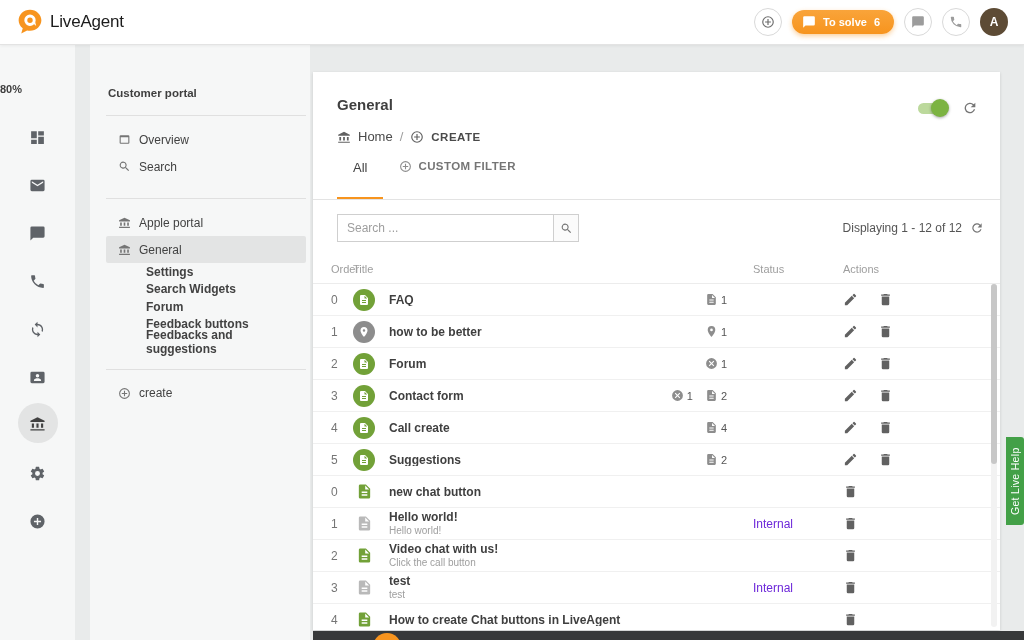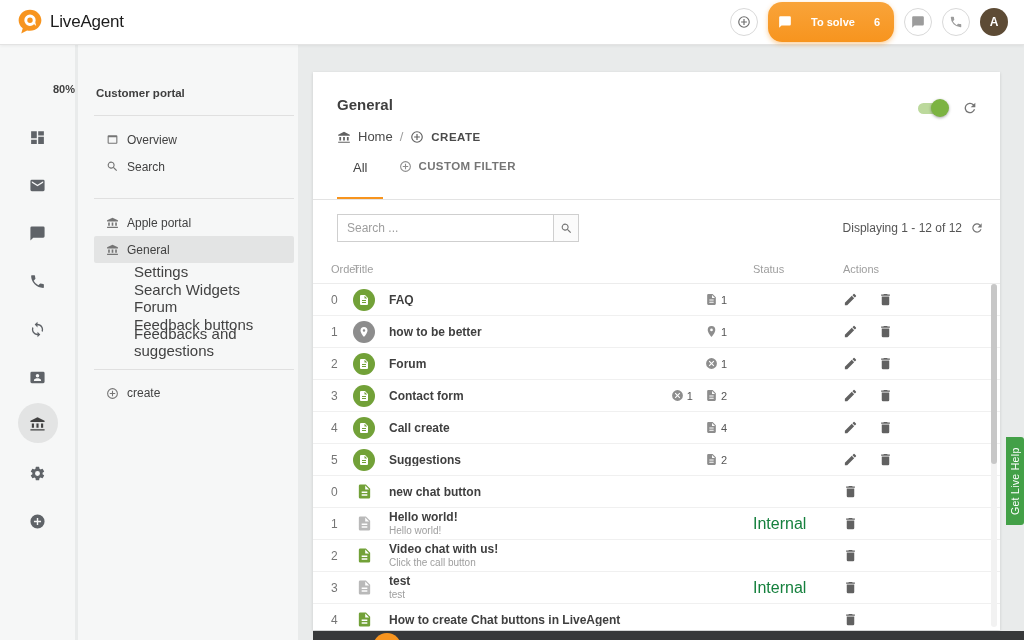--- a/index.html
+++ b/index.html
@@ -15,52 +15,52 @@
   .logo { display:flex; align-items:center; gap:6px; }
   .logo-mark { width:28px; height:28px; }
   .logo-text { font-size:17px; letter-spacing:-.2px; color:#1c1c1c; }
   .logo-text .lv { font-weight:400; }
   .logo-text .ag { font-weight:400; }
   .hdr-right { margin-left:auto; display:flex; align-items:center; gap:10px; }
   .cbtn { width:28px; height:28px; border-radius:50%; border:1px solid #d9d9d9; background:#fff;
           display:flex; align-items:center; justify-content:center; color:#9c9c9c; cursor:pointer; }
   .cbtn .ic { width:14px; height:14px; }
   .cbtn.darker { color:#6d6d6d; }
-  .pill { height:40px; border-radius:14px; background:linear-gradient(#f9a43a,#f7941e);
+  .pill { height:24px; border-radius:14px; background:linear-gradient(#f9a43a,#f7941e);
           box-shadow:0 2px 5px rgba(247,148,30,.45); display:flex; align-items:center;
-          padding:0 14px 0 10px; gap:19px; color:#fff; cursor:pointer; }
+          padding:0 14px 0 10px; gap:7px; color:#fff; cursor:pointer; }
   .pill .ic { width:14px; height:14px; }
   .pill .lbl { font-size:11px; font-weight:700; }
   .pill .cnt { font-size:11px; font-weight:800; }
   .avatar { width:28px; height:28px; border-radius:50%; background:#5d4b35; color:#fff;
             display:flex; align-items:center; justify-content:center; font-size:12px; font-weight:700; cursor:pointer; }
 
   
   .rail { position:absolute; top:45px; left:0; bottom:0; width:75px; background:#f6f7f7; z-index:20; }
-  .rail-pct { position:absolute; top:38px; left:0; right:0; text-align:right; font-size:11px; font-weight:700; color:#3f3f3f; }
+  .rail-pct { position:absolute; top:38px; left:0; right:0; text-align:left; font-size:11px; font-weight:700; color:#3f3f3f; }
   .rail-ic { position:absolute; left:0; right:0; display:flex; justify-content:center; color:#5f6368; cursor:pointer; }
   .rail-ic .ic { width:17px; height:17px; }
   .r1{top:84px} .r2{top:132px} .r3{top:180px} .r4{top:228px} .r5{top:276px} .r6{top:324px}
   .r8{top:420px} .r9{top:468px}
   .rail-active { position:absolute; top:358px; left:50%; transform:translateX(-50%); width:40px; height:40px;
                  border-radius:50%; background:#e3e4e4; display:flex; align-items:center; justify-content:center;
                  color:#424242; cursor:pointer; }
   .rail-active .ic { width:17px; height:17px; }
 
   
-  .sidebar { position:absolute; top:45px; left:78px; bottom:0; width:220px; background:#f6f7f7; z-index:19; }
+  .sidebar { position:absolute; top:45px; left:90px; bottom:0; width:220px; background:#f6f7f7; z-index:19; }
   .sb-title { padding:42px 0 16px 18px; font-size:11.5px; font-weight:700; color:#3f3f3f; }
   .sb-div { border:0; border-top:1px solid #e0e0e0; margin:0 4px 0 16px; }
   .sb-gap { height:10px; }
   .sb-item { display:flex; align-items:center; gap:8px; height:27px; margin:0 4px 0 16px; padding-left:12px;
              font-size:12px; color:#424242; cursor:pointer; }
   .sb-item .ic { width:13px; height:13px; color:#757575; }
   .sb-item.active { background:#e3e4e4; border-radius:2px; }
   .sb-sub { display:flex; align-items:center; height:17.5px; margin:0 4px 0 16px; padding-left:40px;
-            font-size:15px; color:#424242; cursor:pointer; }
+            font-size:12px; color:#424242; cursor:pointer;font-weight:bold; }
   .sb-gap2 { height:18px; }
 
   
   .card { position:absolute; left:313px; top:72px; width:687px; height:558px; background:#fff;
           box-shadow:0 1px 3px rgba(0,0,0,.14); overflow:hidden; z-index:10; }
   .card-head { padding:24px 20px 0 24px; position:relative; }
   .card-title { font-size:15px; font-weight:700; color:#3f3f3f; }
   .crumbs { margin-top:16px; display:flex; align-items:center; gap:7px; font-size:13px; color:#4a4a4a; }
   .crumbs .ic { width:14px; height:14px; color:#616161; }
   .crumbs .sep { color:#9e9e9e; }
@@ -107,21 +107,21 @@
   .c-icon.flat.g { color:#72a138; }
   .c-icon.flat.gy { color:#b9b9b9; }
   .c-title { display:flex; flex-direction:column; justify-content:center; line-height:12px; cursor:pointer; overflow:hidden; }
   .c-title b { font-size:12px; font-weight:700; color:#3f3f3f; white-space:nowrap; }
   .c-title small { font-size:10px; color:#9e9e9e; line-height:11px; margin-top:2px; white-space:nowrap; }
   .c-badges { display:flex; justify-content:flex-end; align-items:center; gap:12px; padding-right:8px; }
   .badge { display:flex; align-items:center; gap:3px; }
   .badge .bic { display:inline-flex; width:13px; height:13px; color:#8d8d8d; }
   .badge .bic svg { width:100%; height:100%; }
   .badge em { font-style:normal; font-size:11px; color:#555; }
-  .c-status { font-size:16px; color:#15803d; padding-left:18px; }
+  .c-status { font-size:12px; color:#6d28d9; padding-left:18px; }
   .c-actions { display:flex; align-items:center; gap:20px; padding-left:10px; }
   .act { display:inline-flex; width:15px; height:15px; color:#616161; cursor:pointer; }
   .act svg { width:100%; height:100%; }
 
   .vscroll { position:absolute; right:3px; top:212px; bottom:3px; width:6px; background:#f2f2f2; border-radius:3px; }
   .vthumb { position:absolute; top:0; left:0; width:6px; height:180px; background:#c7c7c7; border-radius:3px; cursor:pointer; }
 
   
   .live-help { position:absolute; right:0; top:437px; width:18px; height:88px; background:#43a047; color:#fff;
                border-radius:3px 0 0 3px; display:flex; align-items:center; justify-content:center; cursor:pointer; z-index:25;

